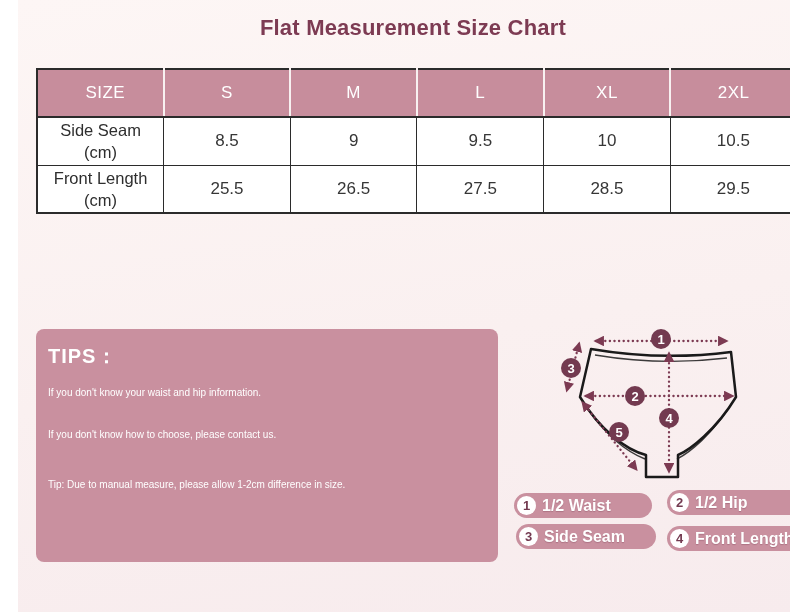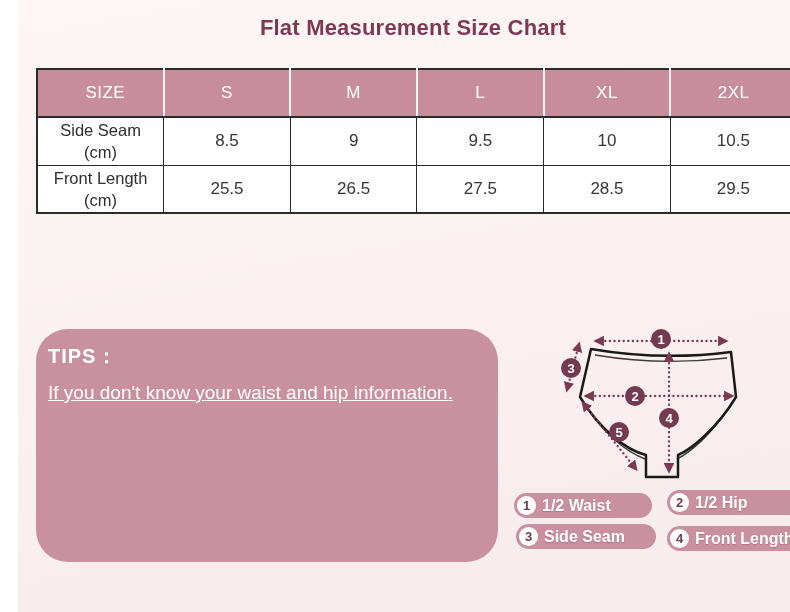--- a/index.html
+++ b/index.html
@@ -27,25 +27,25 @@
   .size-table th:first-child{border-left:none;padding-left:11px;}
   .size-table td{
     height:44px;border:1.5px solid #2b2b2b;text-align:center;
     font-size:17px;color:#363636;background:#fff;
   }
   .size-table td.rowlabel{
     font-size:16.5px;color:#2e2e2e;white-space:pre-line;line-height:1.35;
   }
   .tips{
     position:absolute;left:18px;top:329px;width:462px;height:233px;
-    box-sizing:border-box;background:#c9909f;border-radius:32px;
+    box-sizing:border-box;background:#c9909f;border-radius:8px;
     padding:14px 12px 0 12px;color:#fff;overflow:hidden;
   }
   .tips-heading{font-size:20px;font-weight:bold;letter-spacing:1px;margin:0 0 12px 0;}
-  .tips p{margin:0;font-size:19px;line-height:22px;text-decoration:underline;}
+  .tips p{margin:0;font-size:10px;line-height:22px;}
   .tips p.gap20{margin-top:20px;}
   .tips p.gap28{margin-top:28px;}
   .diagram{position:absolute;left:490px;top:318px;width:300px;height:170px;}
   .garment{fill:none;stroke:#1a1a1a;stroke-width:2.5;stroke-linejoin:round;}
   .garment-thin{fill:none;stroke:#1a1a1a;stroke-width:1.4;opacity:.85;}
   .arrow{
     fill:none;stroke:#7c3a52;stroke-width:2.3;
     stroke-dasharray:.2 4.4;stroke-linecap:round;
   }
   .mdot{fill:#733a50;}
@@ -104,20 +104,22 @@
         <td>27.5</td>
         <td>28.5</td>
         <td>29.5</td>
       </tr>
     </tbody>
   </table>
 
   <div class="tips">
     <div class="tips-heading">TIPS：</div>
     <p>If you don't know your waist and hip information.</p>
+    <p class="gap20">If you don't know how to choose, please contact us.</p>
+    <p class="gap28">Tip: Due to manual measure, please allow 1-2cm difference in size.</p>
   </div>
 
   <svg class="diagram" viewBox="0 0 300 170">
     <defs>
       <marker id="ah" viewBox="0 0 10 10" refX="7.5" refY="5" markerWidth="4.6" markerHeight="4.6" orient="auto-start-reverse">
         <path d="M0,0 L10,5 L0,10 Z" fill="#7c3a52"></path>
       </marker>
     </defs>
 
     <g>

